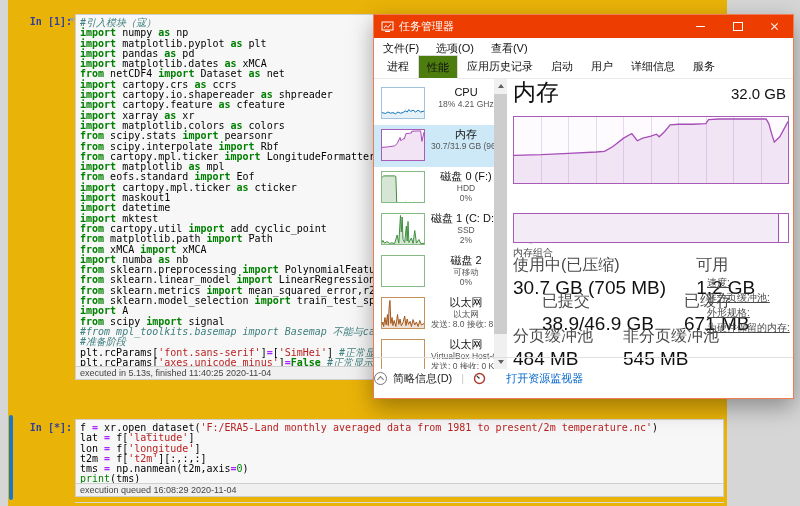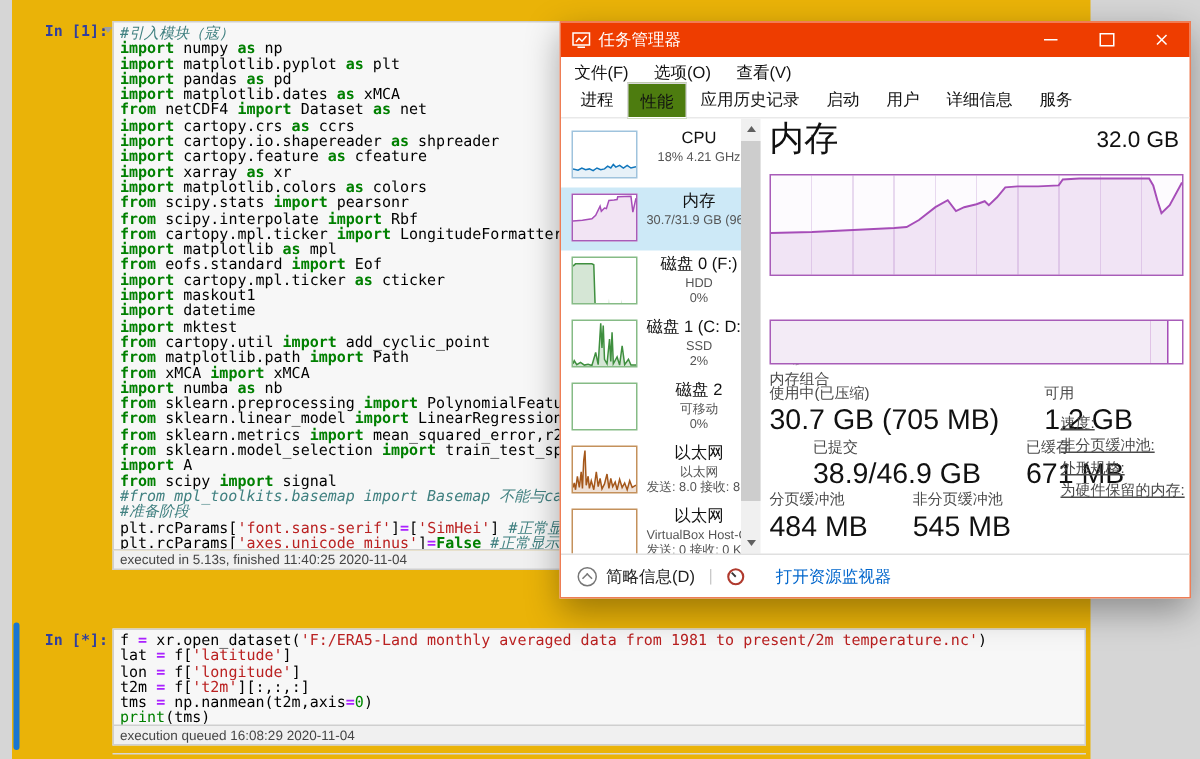--- a/index.html
+++ b/index.html
@@ -77,26 +77,26 @@
   .mp-total{right:7px;top:70px;font-size:15px;font-weight:300;color:#111;}
   .mp-lbl{font-size:10px;color:#4a4a4a;margin-top:45px;}
   .mp-chart{left:139px;top:101px;width:276px;height:68px;border:1px solid #a85cb8;background:#fdfbfe;background-image:repeating-linear-gradient(to right,transparent 0,transparent 26.5px,#e8d9ef 26.5px,#e8d9ef 27.5px);box-sizing:border-box;}
   .mp-chart svg{position:absolute;inset:0;width:100%;height:100%;}
   .ln-main{stroke:#a64db8;fill:none;stroke-width:1.3;vector-effect:non-scaling-stroke;}
   .fl-main{fill:rgba(166,77,184,.13);stroke:none;}
   .mp-comp{left:139px;top:198px;width:276px;height:30px;border:1px solid #a85cb8;background:#fff;box-sizing:border-box;}
   .comp-used{position:absolute;left:0;top:0;bottom:0;width:92.5%;background:#f3ebf6;border-right:1px solid #a64db8;}
   .comp-mod{position:absolute;left:92.5%;top:0;bottom:0;width:4%;background:#f3ebf6;border-right:1px solid #a64db8;}
   .stats-row{position:absolute;left:139px;display:flex;gap:30px;}
-  .stat-label{font-size:10px;color:#4a4a4a;margin-bottom:1px;}
+  .stat-label{font-size:16px;color:#4a4a4a;margin-bottom:1px;}
   .stat-value{font-size:19px;font-weight:300;color:#111;white-space:nowrap;}
   .side-labels{left:333px;top:260px;font-size:10px;color:#4a4a4a;line-height:15px;text-decoration:underline;}
 
   
-  .tm-footer{left:0;right:0;bottom:0;height:29px;border-top:1px solid #e0e0e0;display:flex;align-items:center;padding-left:11px;box-sizing:border-box;font-size:11px;}
+  .tm-footer{left:0;right:0;bottom:0;height:41px;border-top:1px solid #e0e0e0;display:flex;align-items:center;box-sizing:border-box;font-size:11px;}
   .chev-circle{width:13px;height:13px;border:1px solid #777;border-radius:50%;position:relative;box-sizing:border-box;}
   .chev-circle::after{content:"";position:absolute;left:3px;top:4.5px;width:4px;height:4px;border-left:1px solid #777;border-top:1px solid #777;transform:rotate(45deg);}
   .ftr-text{color:#222;margin-left:6px;}
   .ftr-div{color:#c9c9c9;margin:0 9px;}
   .ftr-link{color:#0066cc;margin-left:20px;}
 </style>
 </head>
 <body>
 
 <div class="abs nb-page">

